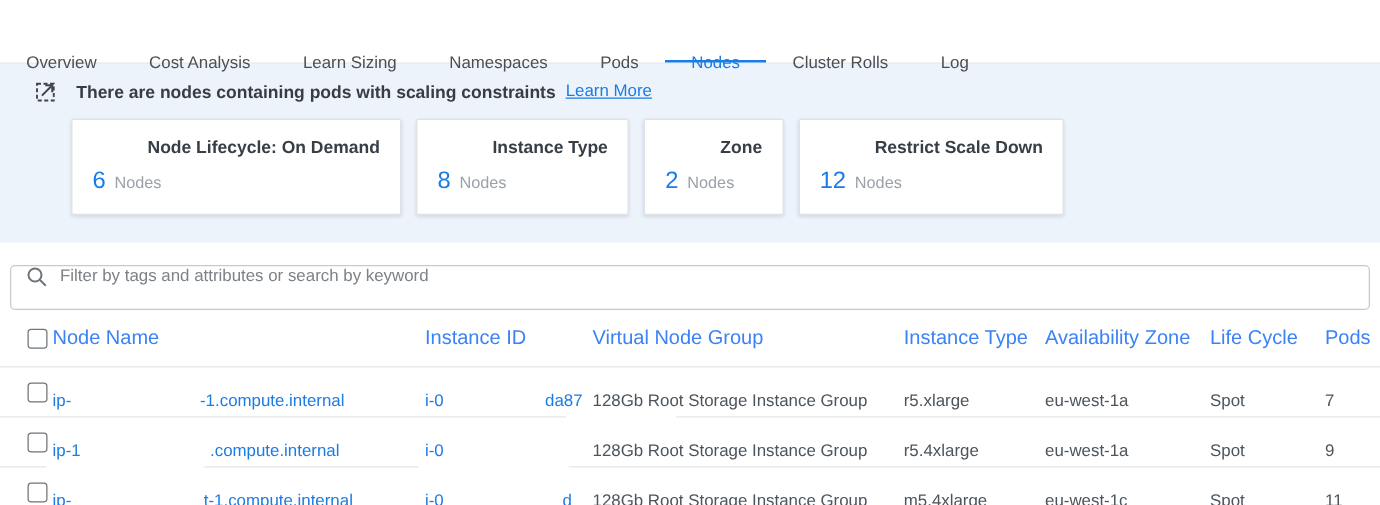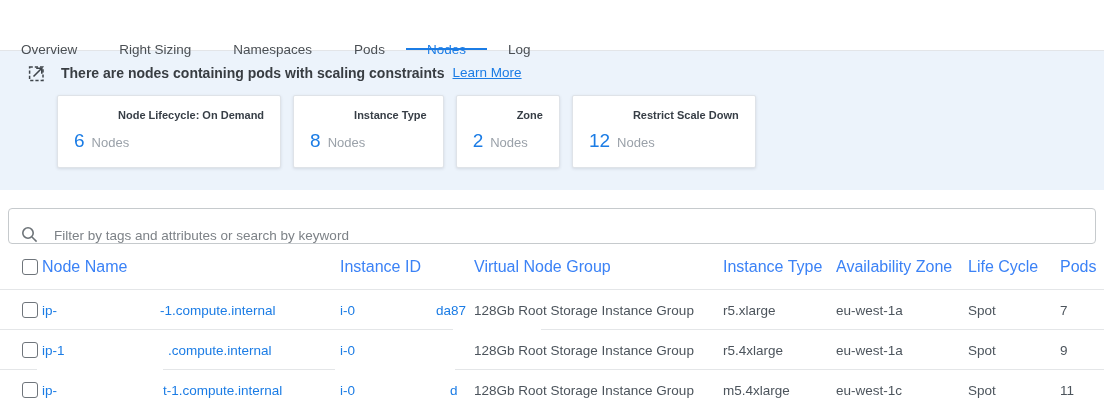--- a/index.html
+++ b/index.html
@@ -13,63 +13,65 @@
   .tab.active { background:var(--active_tab_bg,#e9f3fc); color:var(--accent,#1b7ce5); box-shadow:inset 0 -3px 0 var(--accent,#1b7ce5); }
 
   
   .banner { background:var(--banner_bg,#ecf3fb); padding:12px 0 22px; }
   .banner-msg { display:flex; align-items:center; padding-left:28px; }
   .banner-icon { width:19px; height:19px; margin-right:14px; flex:none; }
   .banner-text { font-size:14px; font-weight:700; color:#383d42; }
   .banner-link { font-size:13.5px; color:var(--accent,#1b7ce5); text-decoration:underline; margin-left:8px; cursor:pointer; }
   .cards { display:flex; gap:12px; margin:13px 0 0 57px; }
   .card { background:#fff; border:1px solid #dfe3e8; border-radius:2px; box-shadow:0 1px 3px rgba(31,45,61,.12); padding:13px 16px 15px; }
-  .card-title { font-size:11px; font-weight:700; color:#373e46; white-space:nowrap;padding-left:44px; }
+  .card-title { font-size:14px; font-weight:700; color:#373e46; white-space:nowrap;padding-left:44px; }
   .card-value { margin-top:9px; display:flex; align-items:baseline; gap:7px; }
   .card-count { font-size:19px; color:var(--accent,#1b7ce5); }
   .card-unit { font-size:13px; color:#9aa1a9; }
 
   
-  .filterbar { margin:18px 8px 0 8px; height:36px; border:1px solid #c6cacd; border-radius:4px; display:flex; align-items:flex-end; padding:0 12px; gap:16px; background:#fff; }
+  .filterbar { margin:18px 8px 0 8px; height:36px; border:1px solid #c6cacd; border-radius:4px; display:flex; align-items:flex-start; padding:0 12px; gap:10px; background:#fff; }
   .search-icon { width:17px; height:17px; flex:none; }
   .filter-input { flex:1; border:none; outline:none; font-size:13.5px; color:#3c4248; font-family:inherit; background:transparent; }
   .filter-input::placeholder { color:#7d8287; opacity:1; }
 
   
   .thead, .trow { position:relative; }
   .thead { height:46px; border-bottom:1px solid var(--divider,#e4e6e8); }
   .trow { height:40px; }
   .trow.divided { border-bottom:1px solid var(--divider,#e4e6e8); }
   .cell { position:absolute; top:50%; transform:translateY(-50%); white-space:nowrap; }
   .th { font-size:16px; font-weight:400; color:#3b82f6; }
-  .td { font-size:13.5px; color:#4c545c; }
+  .td { font-size:13.5px; color:#4c545c;margin-top:6px; }
   .td.link { color:var(--accent,#1b7ce5); cursor:pointer; }
   .col-cb   { left:22px; }
   .col-name { left:42px; }
   .col-iid  { left:340px; }
   .col-vng  { left:474px; }
   .col-it   { left:723px; }
   .col-az   { left:836px; }
   .col-lc   { left:968px; }
   .col-pods { left:1060px; }
   .checkbox { width:16px; height:16px; border:1.5px solid #6f757b; border-radius:3px; background:#fff; cursor:pointer; }
   .tbody { position:relative; }
   .patch { position:absolute; height:3px; background:#fff; }
 </style>
 </head>
 <body>
 
 <div class="app">
 
   <nav class="tabbar">
     <div class="tab">Overview</div>
-    <div class="tab">Right Sizing</div>
+    <div class="tab">Cost Analysis</div>
+    <div class="tab">Learn Sizing</div>
     <div class="tab">Namespaces</div>
     <div class="tab">Pods</div>
     <div class="tab active">Nodes</div>
+    <div class="tab">Cluster Rolls</div>
     <div class="tab">Log</div>
   </nav>
 
   <section class="banner">
     <div class="banner-msg">
       <svg class="banner-icon" viewBox="0 0 19 19" fill="none">
         <rect x="1.6" y="4" width="13.4" height="13.4" stroke="#3f454b" stroke-width="1.5" stroke-dasharray="3.2 2" fill="none"></rect>
         <path d="M5.5 13.5 L13 6" stroke="#3f454b" stroke-width="1.6" fill="none"></path>
         <path d="M8.2 5.2 H13.8 V10.8" stroke="#3f454b" stroke-width="1.6" fill="none"></path>
       </svg>

